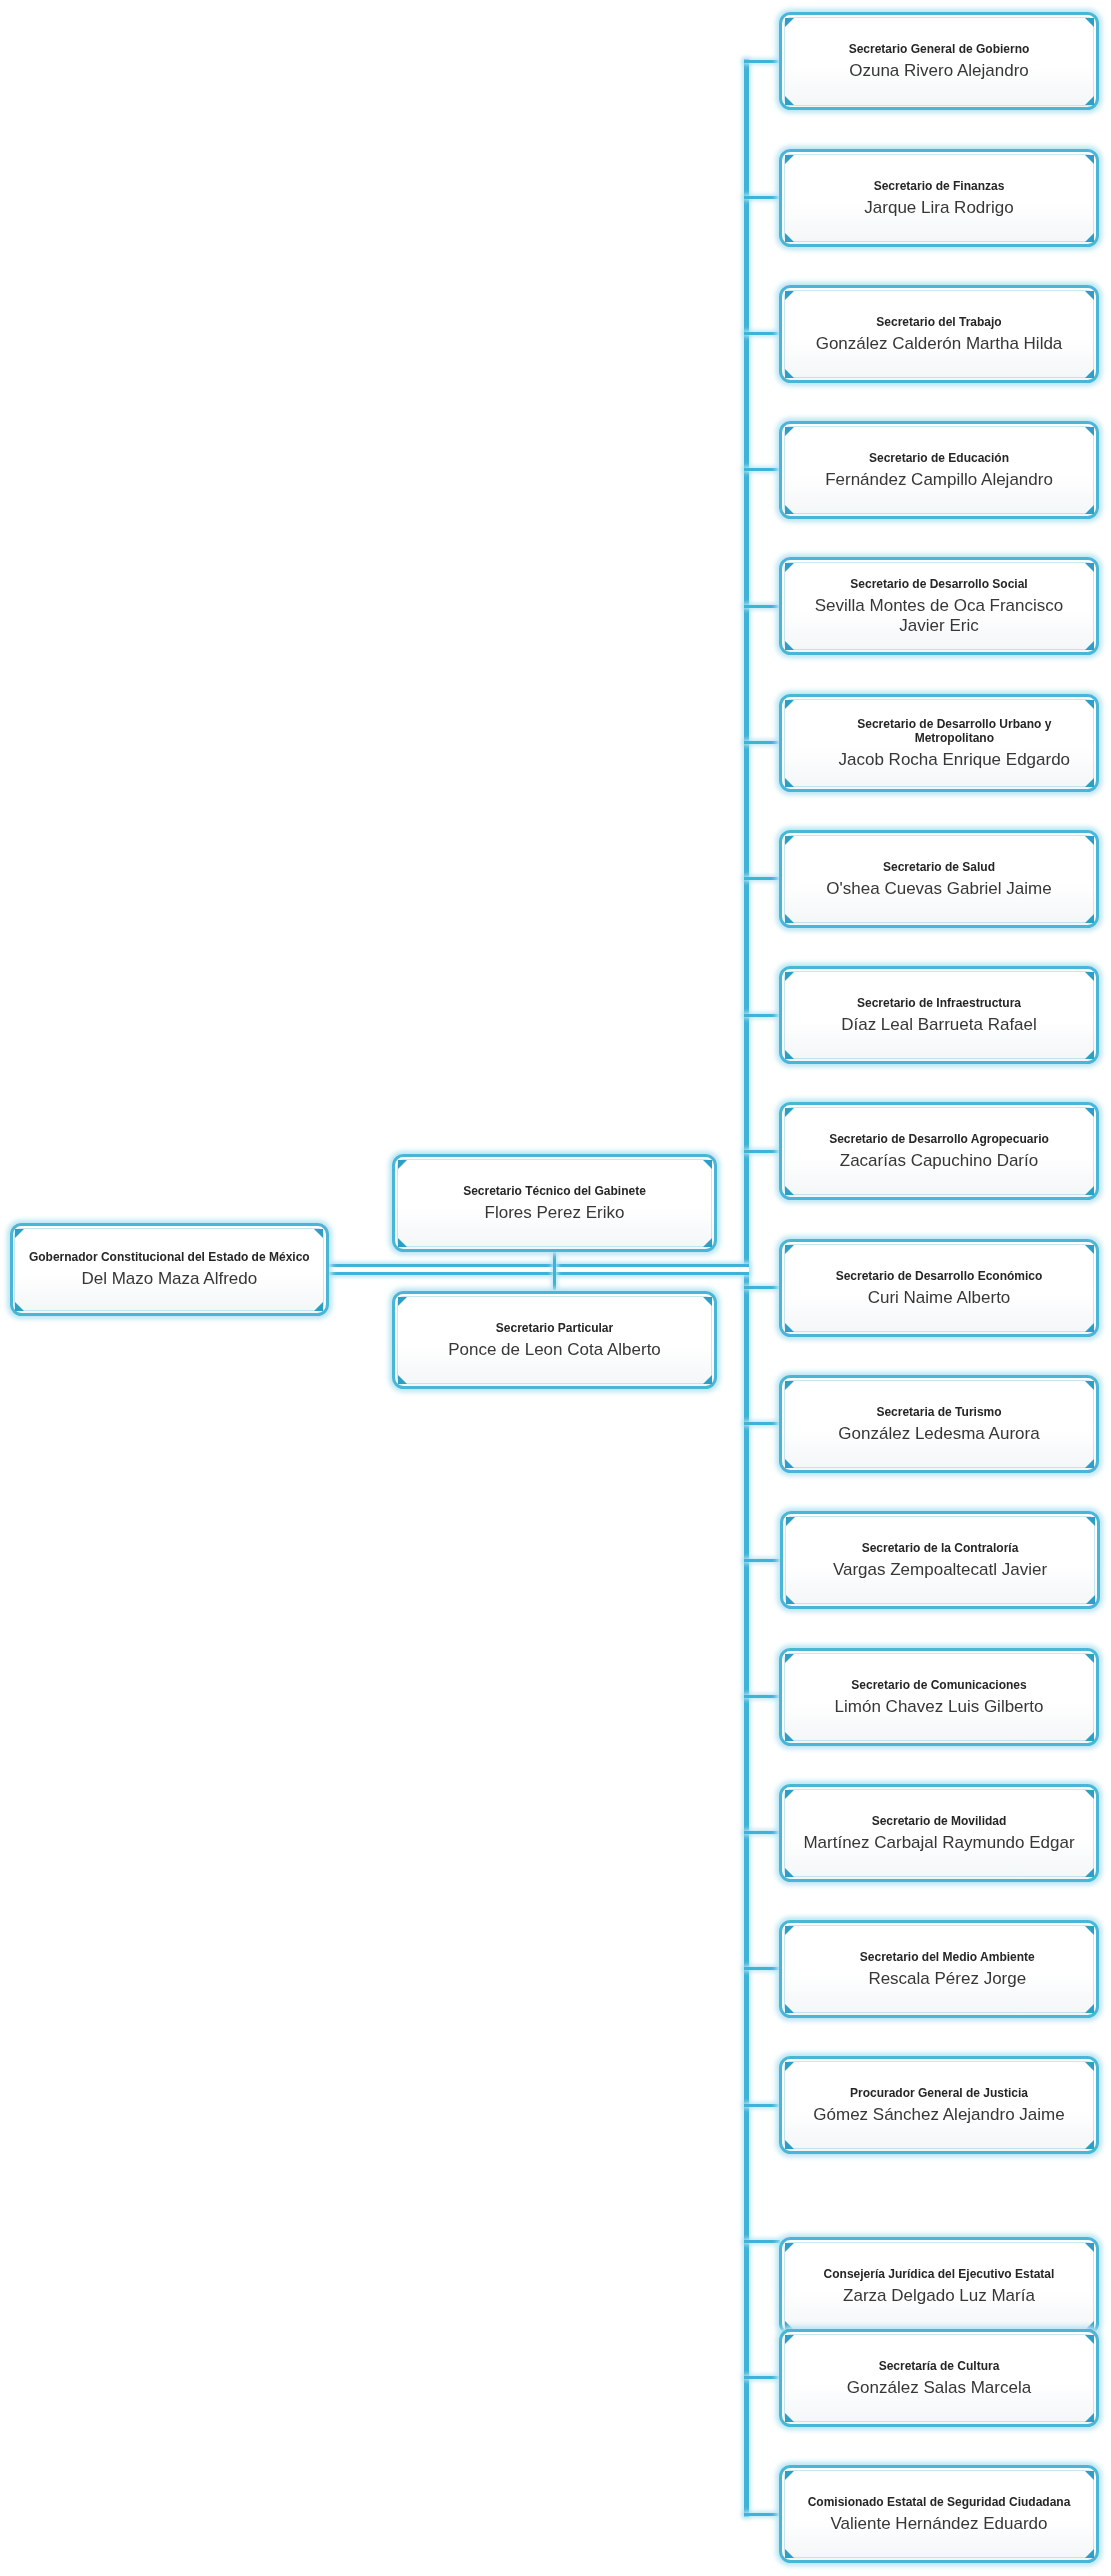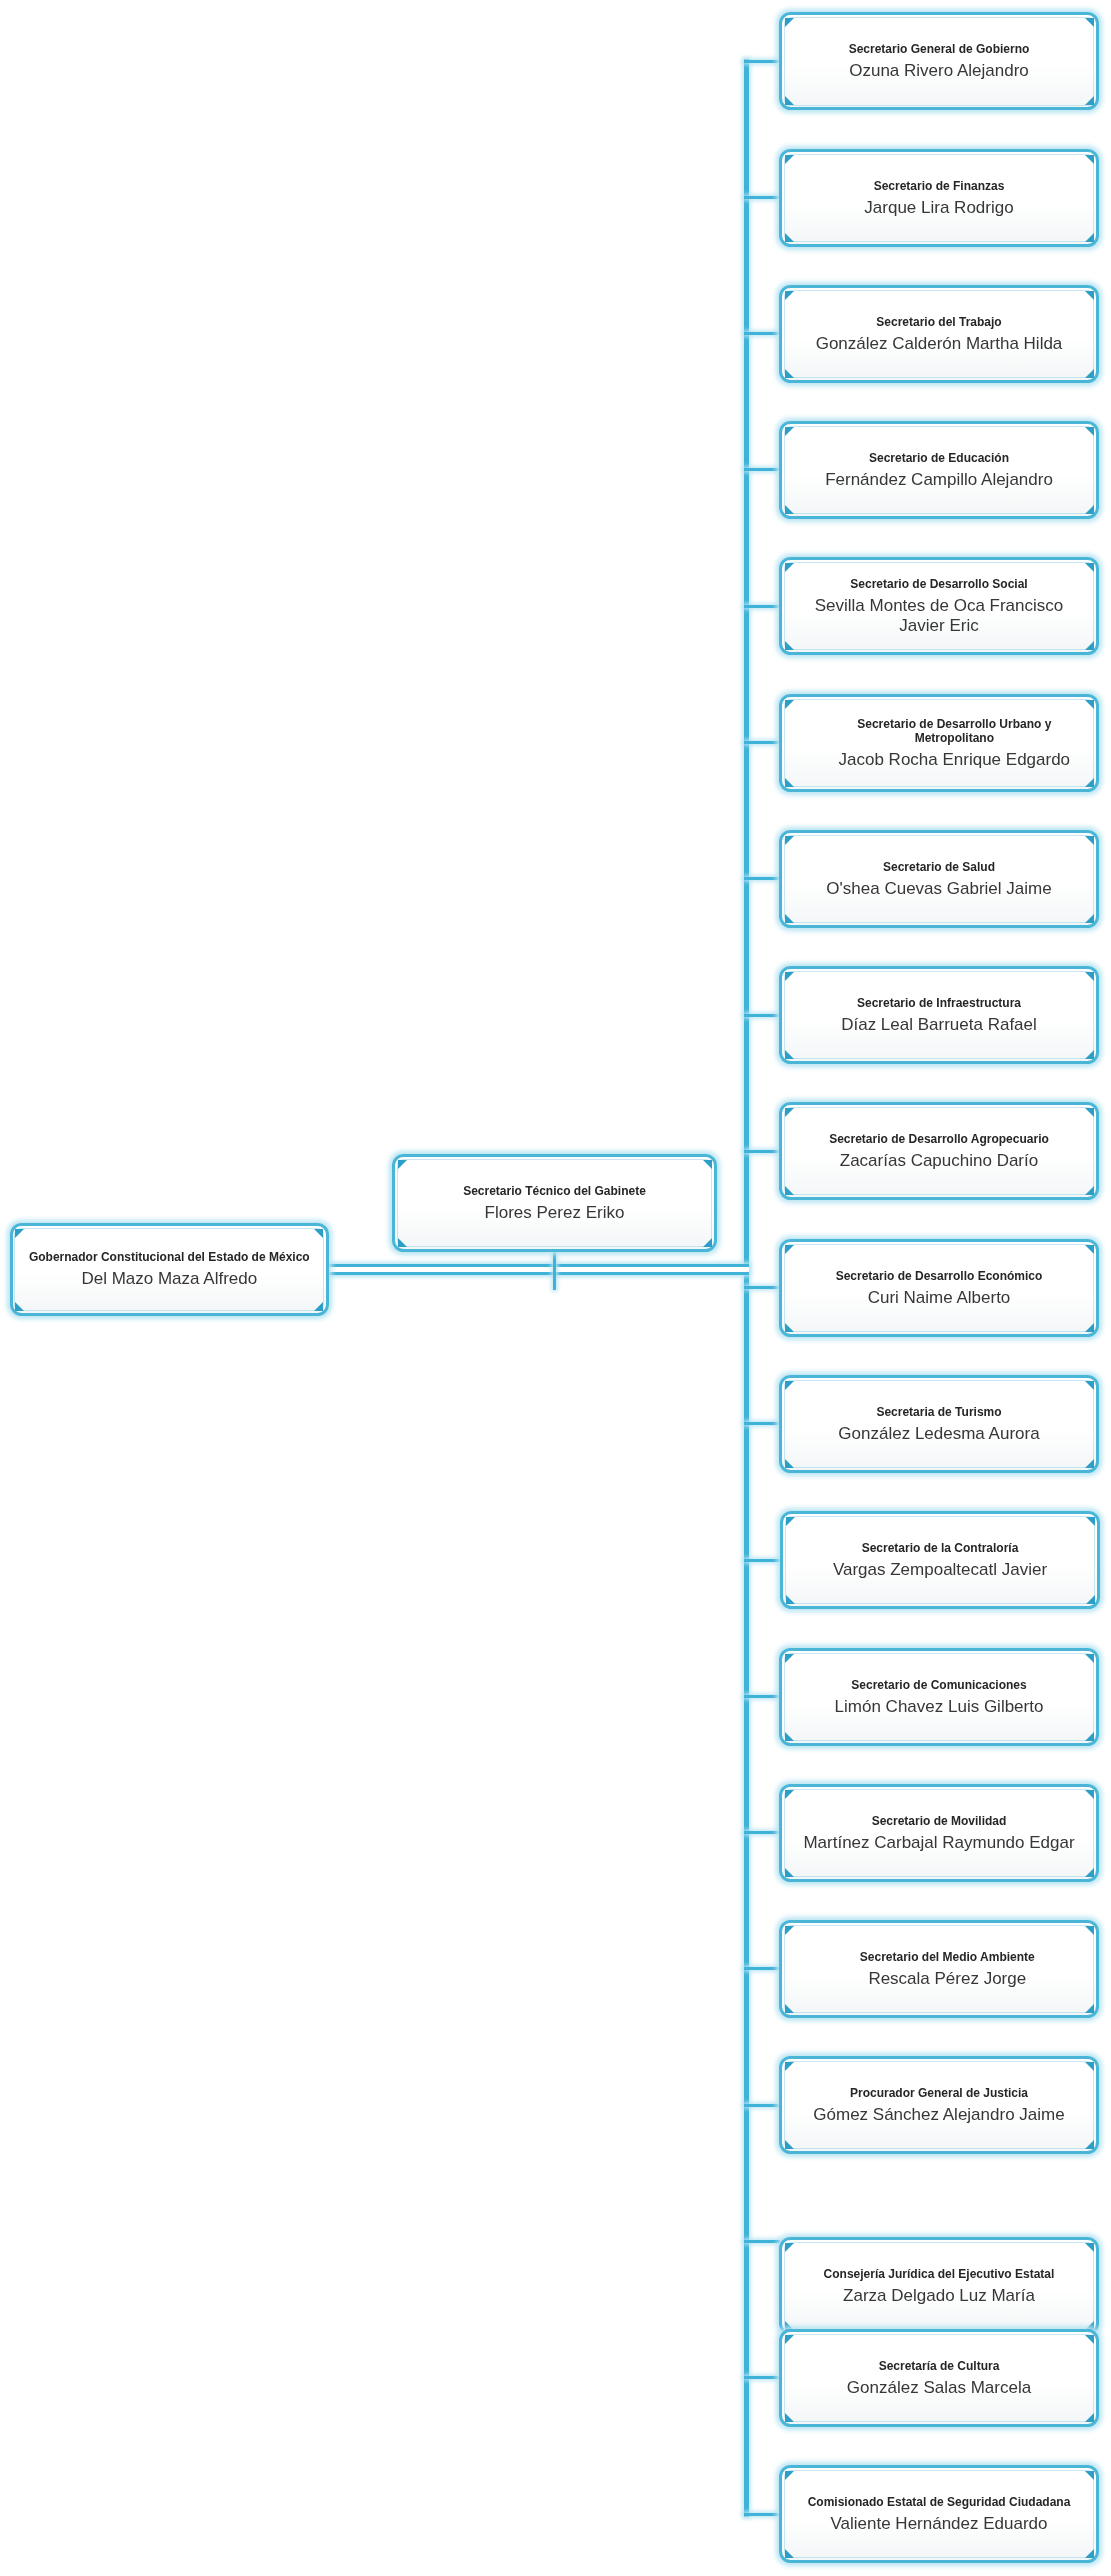--- a/index.html
+++ b/index.html
@@ -115,20 +115,28 @@
     <div class="line" style="left: 553px; top: 1252px; width: 3.3px; height: 38px;"></div>
   <div class="node" style="left: 392px; top: 1154px; width: 325px; height: 98px;">
     <span class="tri tl"></span>
     <span class="tri tr"></span>
     <span class="tri bl"></span>
     <span class="tri br"></span>
     <div class="title">Secretario Técnico del Gabinete</div>
     <div class="name">Flores Perez Eriko</div>
   </div>
 
+  <div class="node" style="left: 392px; top: 1291px; width: 325px; height: 98px;">
+    <span class="tri tl"></span>
+    <span class="tri tr"></span>
+    <span class="tri bl"></span>
+    <span class="tri br"></span>
+    <div class="title">Secretario Particular</div>
+    <div class="name">Ponce de Leon Cota Alberto</div>
+  </div>
 
   <div class="node" style="left: 779px; top: 12.3px; width: 320px; height: 98px;">
     <span class="tri tl"></span>
     <span class="tri tr"></span>
     <span class="tri bl"></span>
     <span class="tri br"></span>
     <div class="title">Secretario General de Gobierno</div>
     <div class="name">Ozuna Rivero Alejandro</div>
   </div>
 

